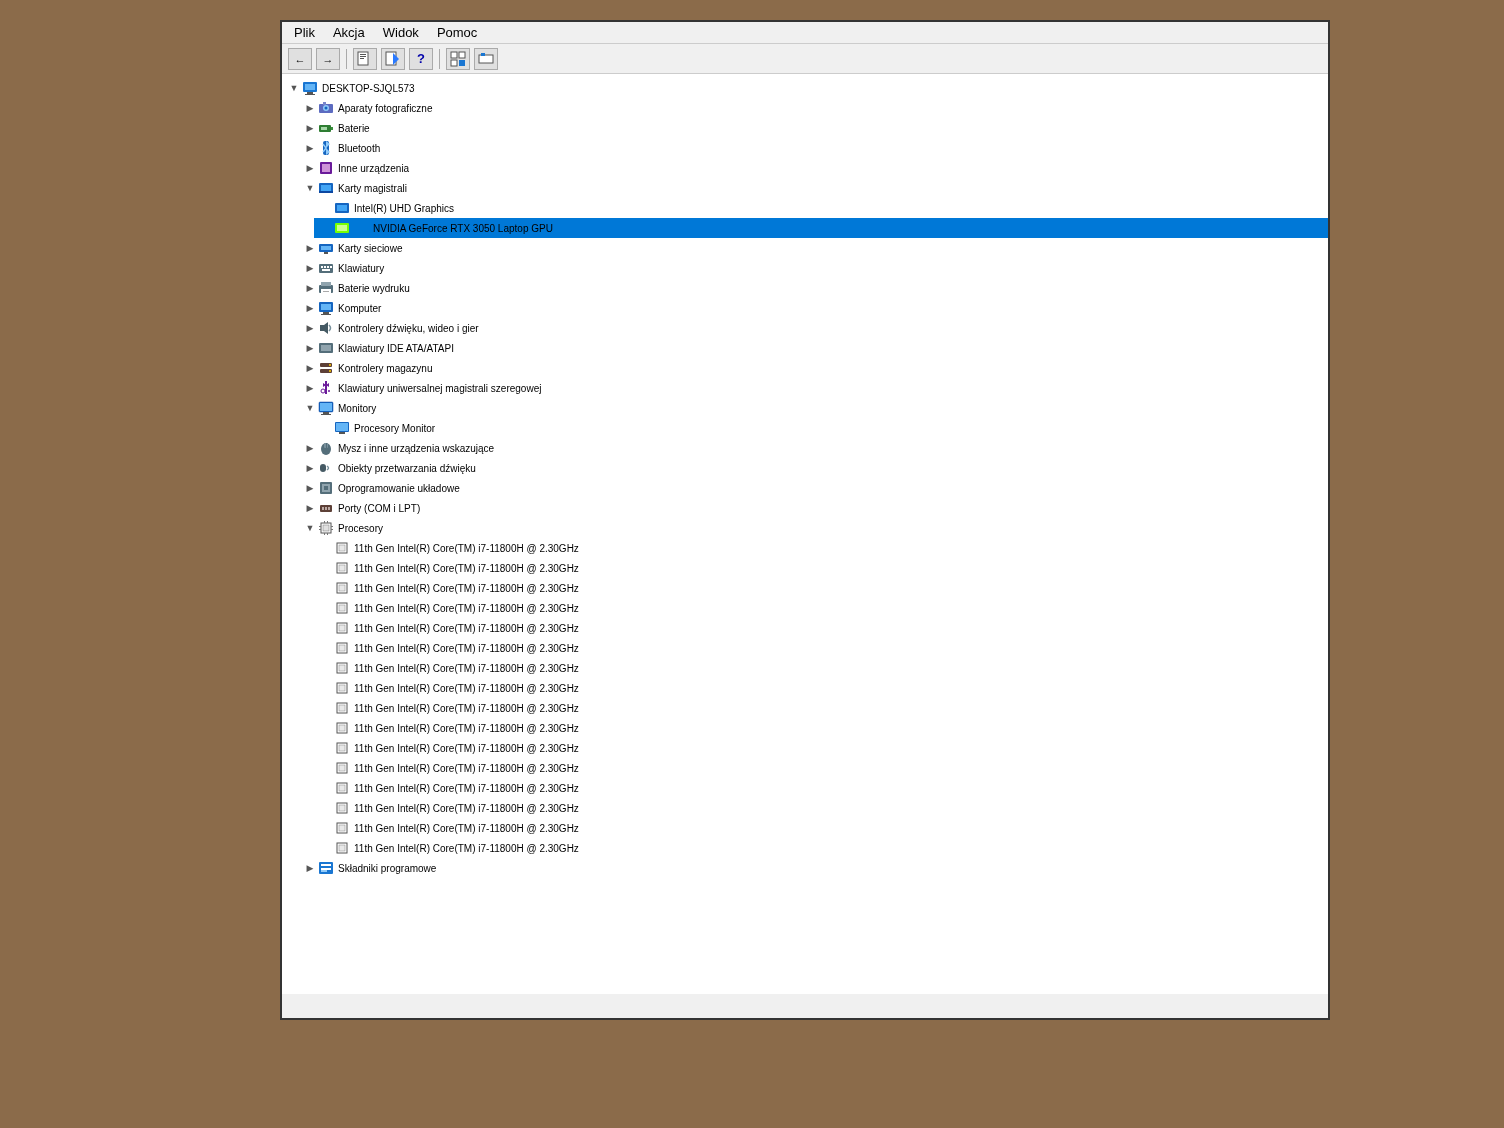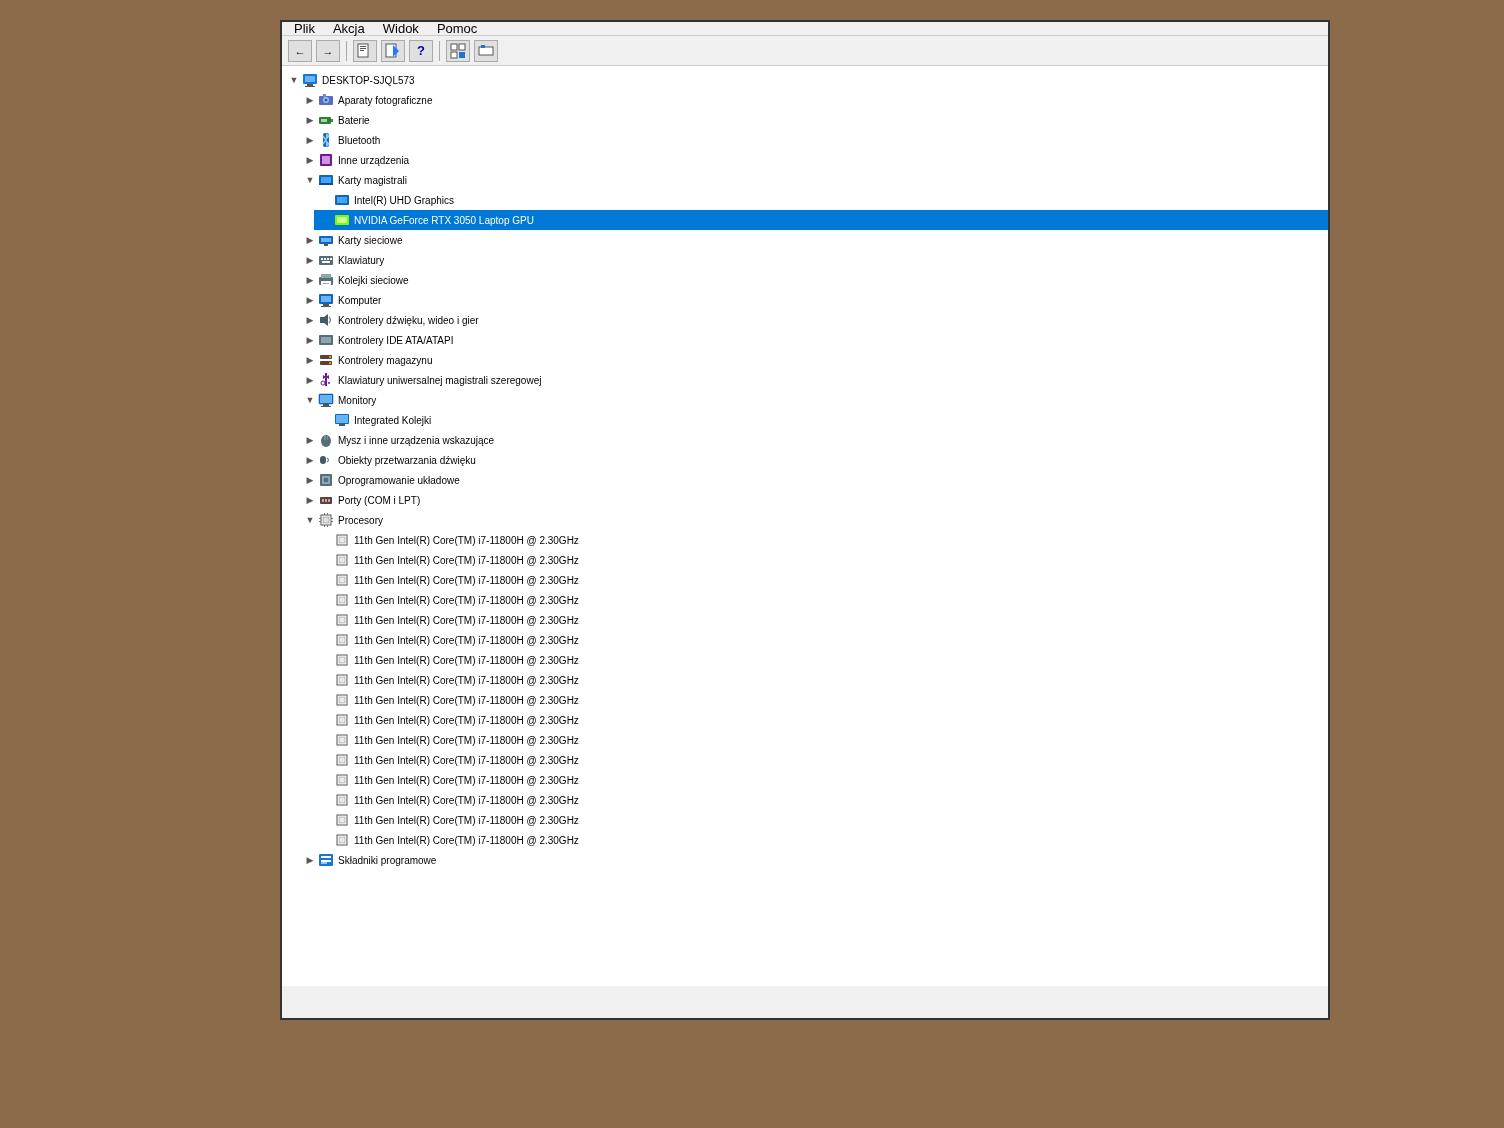--- a/index.html
+++ b/index.html
@@ -20,21 +20,21 @@
       height: 1000px;
       background: #f0f0f0;
       position: absolute;
       top: 20px;
       left: 280px;
       border: 2px solid #333;
     }
 
     .menu-bar {
       background: #f0f0f0;
-      height: 14px;
+      height: 22px;
       display: flex;
       align-items: center;
       padding: 0 4px;
       border-bottom: 1px solid #ccc;
       gap: 2px;
     }
 
     .menu-item {
       padding: 2px 8px;
       font-size: 13px;
@@ -92,21 +92,22 @@
       white-space: nowrap;
       height: 20px;
     }
 
     .tree-item.selected {
       background: #0078d7;
       color: white;
     }
 
     .tree-item.selected .item-label {
-      color: #ffffff;
+      color: #000000;
+      margin-left: 19px;
     }
 
     .expand-btn {
       width: 16px;
       height: 16px;
       display: flex;
       align-items: center;
       justify-content: center;
       font-size: 9px;
       color: #555;
@@ -307,21 +308,21 @@
       <div class="tree-item indent-1">
         <div class="expand-btn">▶</div>
         <div class="item-icon">
           <svg width="16" height="16" viewBox="0 0 16 16">
             <rect x="1" y="5" width="14" height="8" fill="#546e7a" rx="1"></rect>
             <rect x="3" y="2" width="10" height="4" fill="#90a4ae"></rect>
             <rect x="3" y="9" width="10" height="4" fill="white"></rect>
             <rect x="5" y="11" width="6" height="1" fill="#aaa"></rect>
           </svg>
         </div>
-        <span class="item-label">Kolejki sieciowe</span>
+        <span class="item-label">Baterie wydruku</span>
       </div>
 
       <div class="tree-item indent-1">
         <div class="expand-btn">▶</div>
         <div class="item-icon">
           <svg width="16" height="16" viewBox="0 0 16 16">
             <rect x="1" y="2" width="14" height="10" fill="#1565c0" rx="1"></rect>
             <rect x="3" y="4" width="10" height="6" fill="#64b5f6"></rect>
             <rect x="5" y="12" width="6" height="2" fill="#555"></rect>
             <rect x="3" y="14" width="10" height="1" fill="#555"></rect>
@@ -342,21 +343,21 @@
       </div>
 
       <div class="tree-item indent-1">
         <div class="expand-btn">▶</div>
         <div class="item-icon">
           <svg width="16" height="16" viewBox="0 0 16 16">
             <rect x="1" y="3" width="14" height="10" fill="#546e7a" rx="1"></rect>
             <rect x="3" y="5" width="10" height="6" fill="#90a4ae"></rect>
           </svg>
         </div>
-        <span class="item-label">Kontrolery IDE ATA/ATAPI</span>
+        <span class="item-label">Klawiatury IDE ATA/ATAPI</span>
       </div>
 
       <div class="tree-item indent-1">
         <div class="expand-btn">▶</div>
         <div class="item-icon">
           <svg width="16" height="16" viewBox="0 0 16 16">
             <rect x="2" y="3" width="12" height="4" fill="#5d4037" rx="1"></rect>
             <rect x="2" y="9" width="12" height="4" fill="#5d4037" rx="1"></rect>
             <circle cx="12" cy="5" r="1" fill="#ffcc02"></circle>
             <circle cx="12" cy="11" r="1" fill="#ffcc02"></circle>
@@ -394,21 +395,21 @@
 
       <div class="tree-item indent-2">
         <div class="expand-btn" style="visibility:hidden;"></div>
         <div class="item-icon">
           <svg width="16" height="16" viewBox="0 0 16 16">
             <rect x="1" y="2" width="14" height="10" fill="#1565c0" rx="1"></rect>
             <rect x="2" y="3" width="12" height="8" fill="#64b5f6"></rect>
             <rect x="5" y="12" width="6" height="2" fill="#555"></rect>
           </svg>
         </div>
-        <span class="item-label">Integrated Kolejki</span>
+        <span class="item-label">Procesory Monitor</span>
       </div>
 
       <div class="tree-item indent-1">
         <div class="expand-btn">▶</div>
         <div class="item-icon">
           <svg width="16" height="16" viewBox="0 0 16 16">
             <ellipse cx="8" cy="9" rx="5" ry="6" fill="#546e7a"></ellipse>
             <rect x="6" y="3" width="4" height="5" fill="#78909c" rx="1"></rect>
             <rect x="8" y="3" width="1" height="5" fill="#546e7a"></rect>
           </svg>

